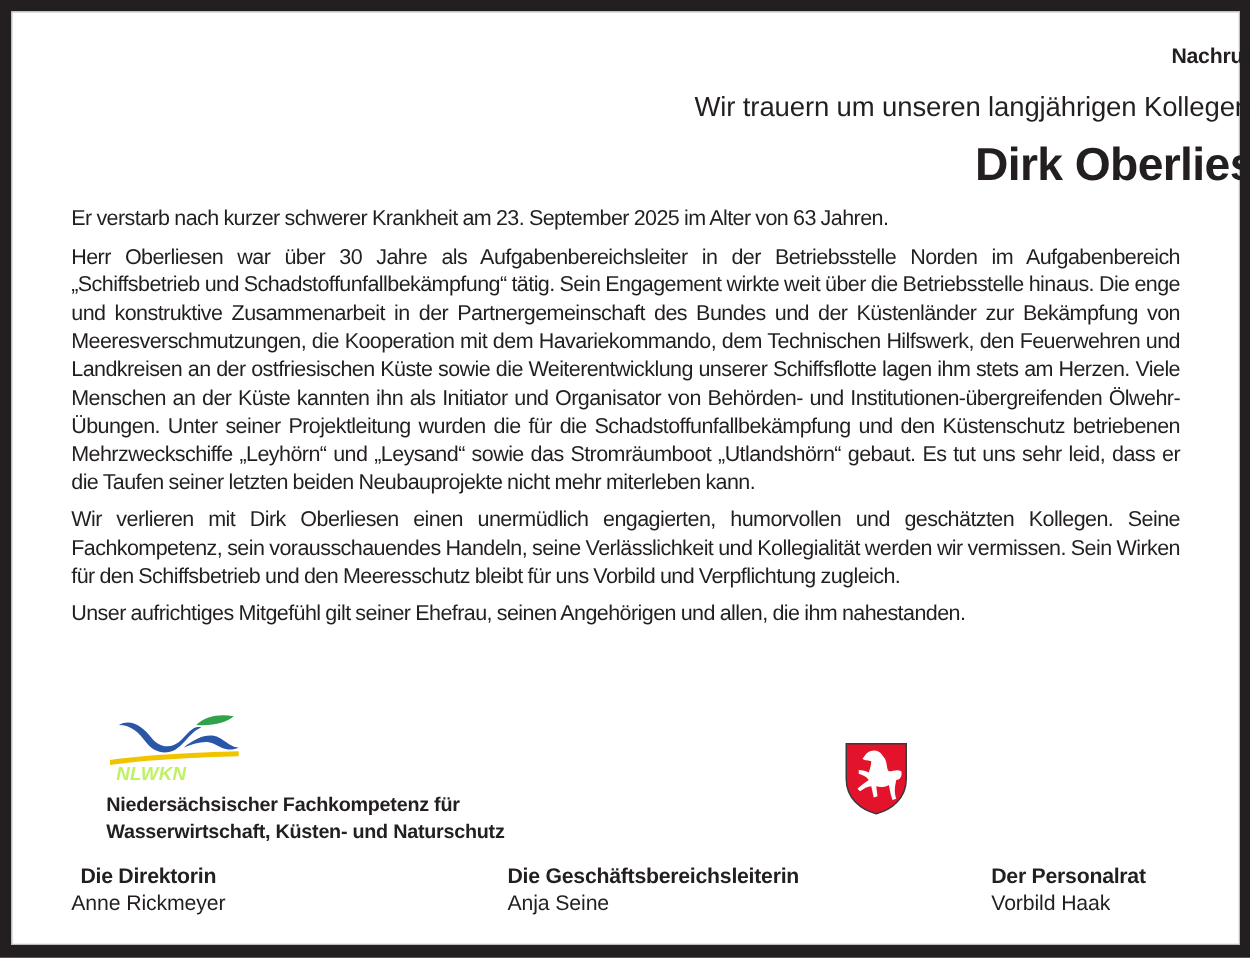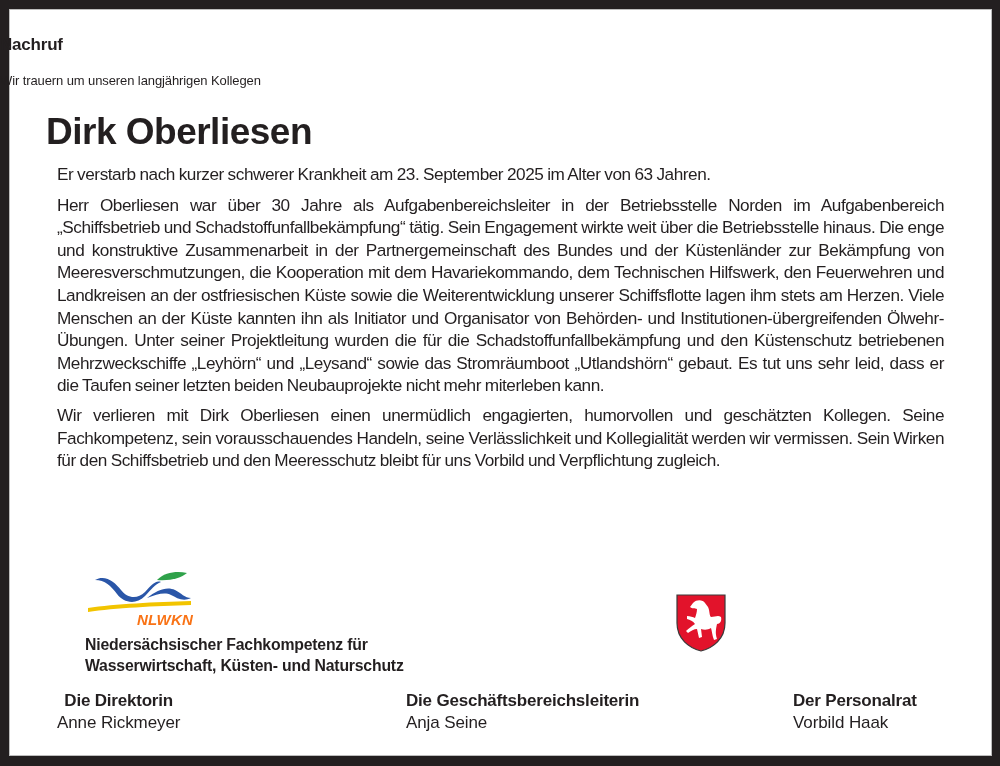--- a/index.html
+++ b/index.html
@@ -21,32 +21,32 @@
       top: 9px;
       width: 983px;
       height: 747px;
       background: #ffffff;
       box-shadow: 0 0 0 1px #bdbdbd inset;
     }
     .heading {
       position: absolute;
       left: 0;
       width: 1000px;
-      text-align: left;
+      text-align: right;
       white-space: nowrap;
     }
     .nachruf {
       top: 35px;
       font-size: 17px;
       font-weight: bold;
       letter-spacing: -0.2px;
     }
     .subtitle {
       top: 73px;
-      font-size: 13px;
+      font-size: 22px;
       letter-spacing: -0.1px;
     }
     .name {
       top: 111px;
       font-size: 37px;
       font-weight: bold;
       letter-spacing: -0.5px;
       padding-left: 46px;
     }
     .body-text {
@@ -74,23 +74,22 @@
       width: 112px;
       height: 64px;
     }
     .logo-nlwkn .wordmark {
       position: absolute;
       left: 8px;
       top: 43px;
       font-size: 15px;
       font-weight: bold;
       font-style: italic;
-      color: #f97316;
+      color: #bef264;
       letter-spacing: 0.2px;
-      margin-left: 44px;
     }
     .org-name {
       position: absolute;
       left: 85px;
       top: 634px;
       font-size: 15.8px;
       line-height: 21px;
       font-weight: bold;
       letter-spacing: -0.2px;
     }
@@ -138,20 +137,21 @@
 <div class="panel"></div>
 
 <div class="heading nachruf">Nachruf</div>
 <div class="heading subtitle">Wir trauern um unseren langjährigen Kollegen</div>
 <div class="heading name">Dirk Oberliesen</div>
 
 <div class="body-text">
   <p class="first">Er verstarb nach kurzer schwerer Krankheit am 23. September 2025 im Alter von 63 Jahren.</p>
   <p>Herr Oberliesen war über 30 Jahre als Aufgabenbereichsleiter in der Betriebsstelle Norden im Aufgabenbereich „Schiffsbetrieb und Schadstoffunfallbekämpfung“ tätig. Sein Engagement wirkte weit über die Betriebsstelle hinaus. Die enge und konstruktive Zusammenarbeit in der Partnergemeinschaft des Bundes und der Küstenländer zur Bekämpfung von Meeresverschmutzungen, die Kooperation mit dem Havariekommando, dem Technischen Hilfswerk, den Feuerwehren und Landkreisen an der ostfriesischen Küste sowie die Weiterentwicklung unserer Schiffsflotte lagen ihm stets am Herzen. Viele Menschen an der Küste kannten ihn als Initiator und Organisator von Behörden- und Institutionen-übergreifenden Ölwehr-Übungen. Unter seiner Projektleitung wurden die für die Schadstoffunfallbekämpfung und den Küstenschutz betriebenen Mehrzweckschiffe „Leyhörn“ und „Leysand“ sowie das Stromräumboot „Utlandshörn“ gebaut. Es tut uns sehr leid, dass er die Taufen seiner letzten beiden Neubauprojekte nicht mehr miterleben kann.</p>
   <p>Wir verlieren mit Dirk Oberliesen einen unermüdlich engagierten, humorvollen und geschätzten Kollegen. Seine Fachkompetenz, sein vorausschauendes Handeln, seine Verlässlichkeit und Kollegialität werden wir vermissen. Sein Wirken für den Schiffsbetrieb und den Meeresschutz bleibt für uns Vorbild und Verpflichtung zugleich.</p>
+  <p>Unser aufrichtiges Mitgefühl gilt seiner Ehefrau, seinen Angehörigen und allen, die ihm nahestanden.</p>
 </div>
 
 <div class="logo-nlwkn">
   <svg width="112" height="46" viewBox="0 0 112 46">
 
     <path d="M72 12 C80 4, 92 3, 102 5 C96 10, 86 13, 72 12 Z" fill="#2fa24a"></path>
 
     <path d="M10 12 C20 6, 30 14, 36 22 C42 30, 52 32, 60 24 C66 18, 70 12, 76 14 C70 16, 66 22, 60 28 C50 38, 38 34, 32 26 C26 18, 20 12, 10 12 Z" fill="#2a56a8"></path>
     <path d="M62 30 C72 22, 82 18, 90 22 C96 25, 100 30, 106 30 C98 34, 92 30, 86 27 C80 24, 72 26, 62 30 Z" fill="#2a56a8"></path>
 

